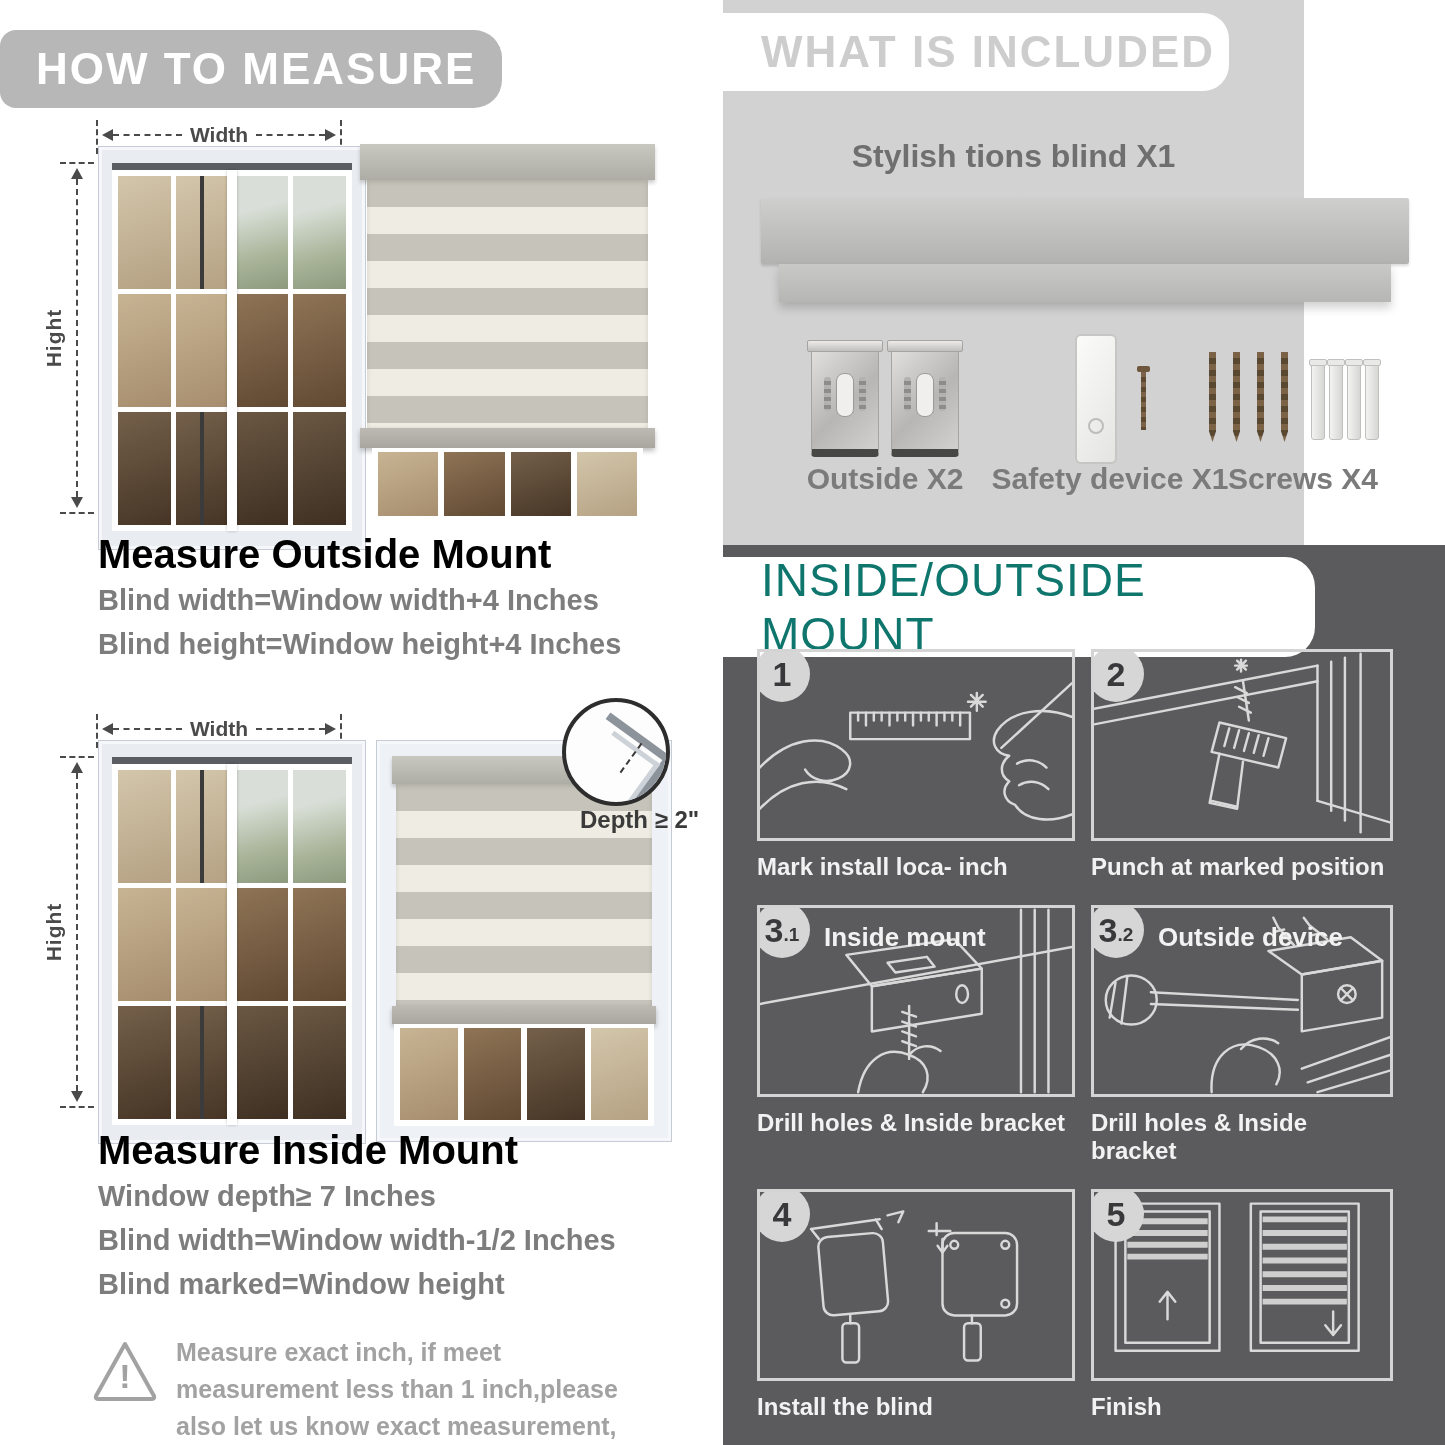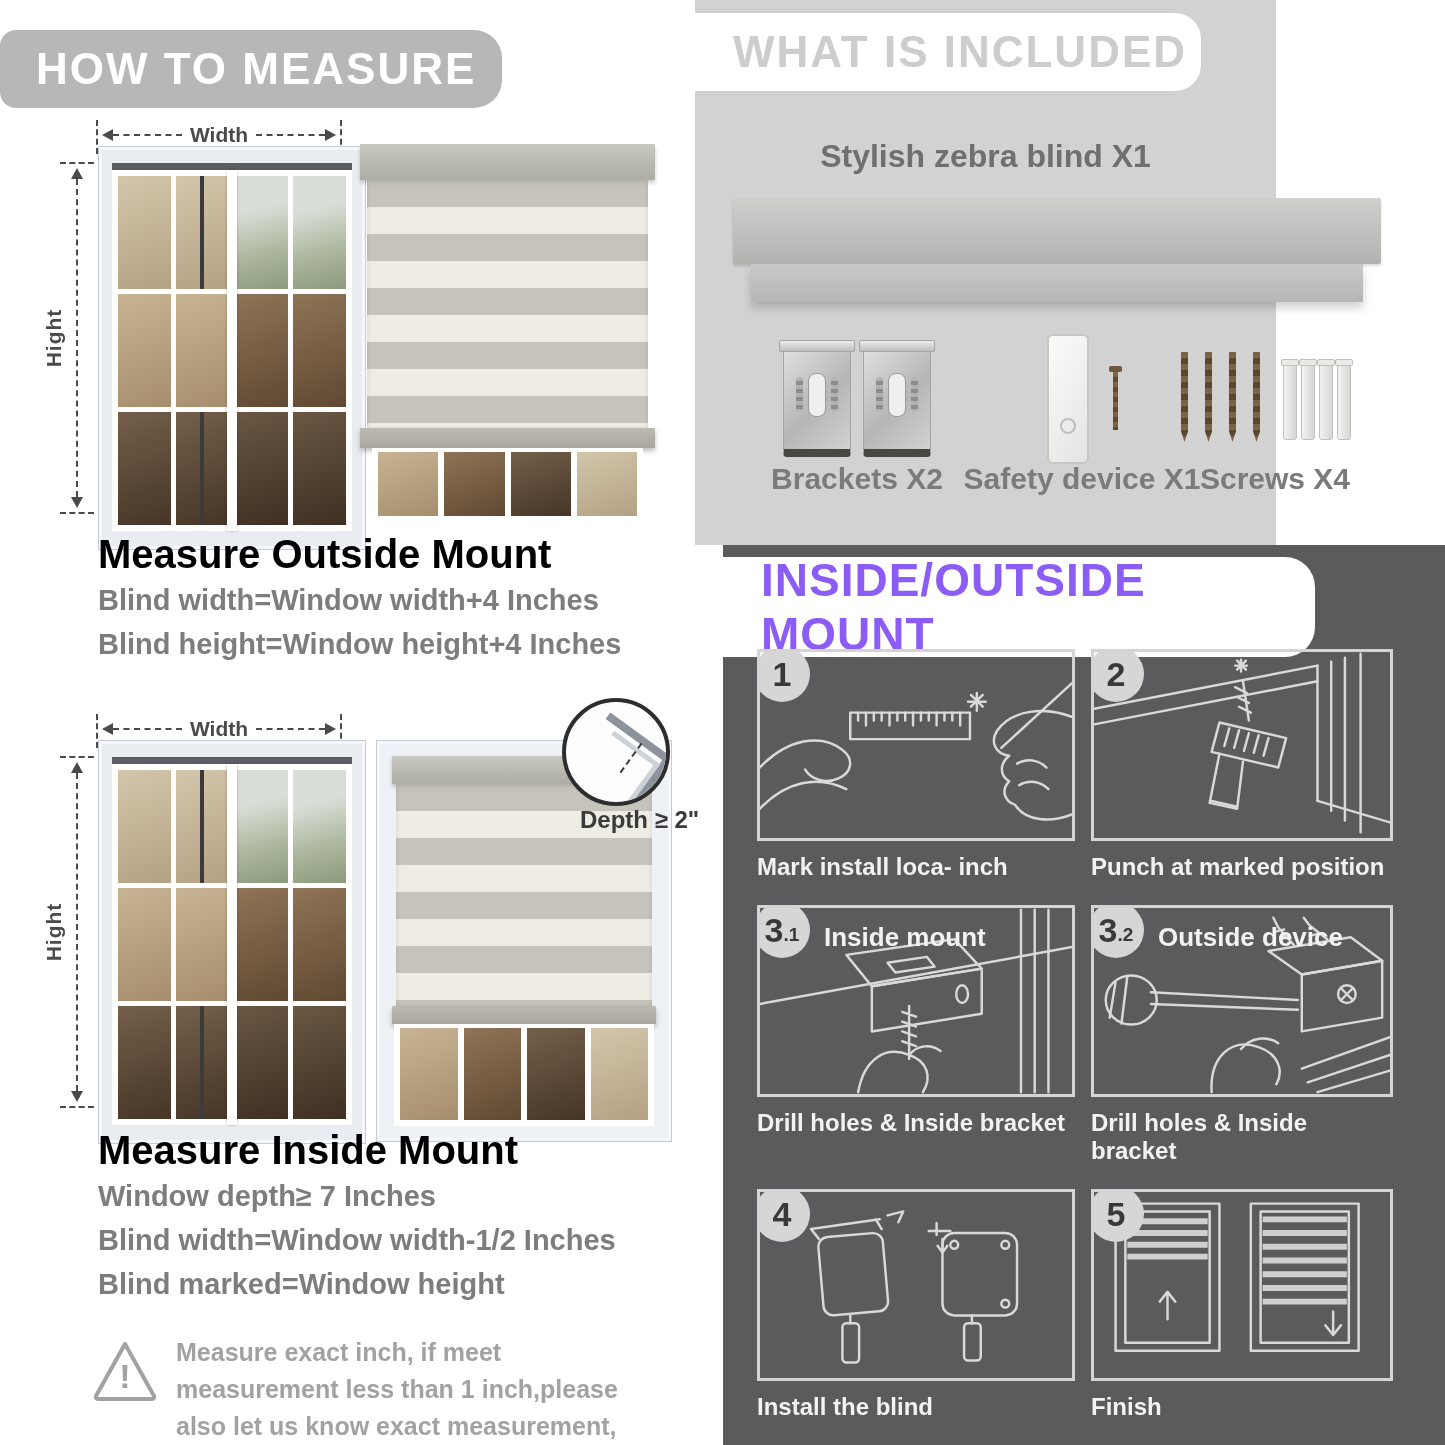--- a/index.html
+++ b/index.html
@@ -80,21 +80,21 @@
         transform:rotate(36deg);}
   .dc-dash{position:absolute;left:64px;top:38px;height:36px;border-left:2px dashed #3a3a3a;transform:rotate(36deg);}
   .depth-label{font-size:24px;font-weight:bold;color:#3a3a3a;}
 
   .sec-title{font-size:40px;font-weight:bold;color:#000000;}
   .formula{font-size:29px;font-weight:bold;color:#7d7d7d;}
 
   .warn-text{font-size:25px;line-height:37px;color:#a2a2a2;font-weight:600;width:478px;}
 
   
-  .included{left:695px;top:0;width:581px;height:545px;background:#d2d2d2;}
+  .included{left:723px;top:0;width:581px;height:545px;background:#d2d2d2;}
   .inc-banner{position:absolute;left:0;top:13px;width:506px;height:78px;background:#fff;
               border-radius:0 26px 26px 0;display:flex;align-items:center;}
   .inc-banner span{color:#cdcdcd;font-size:44px;font-weight:bold;letter-spacing:2px;padding-left:38px;}
   .inc-product{position:absolute;left:0;right:0;top:138px;text-align:center;
                font-size:32px;font-weight:bold;color:#6f6f6f;}
   .headrail-big{position:absolute;left:38px;top:198px;width:648px;height:66px;
                 background:linear-gradient(180deg,#cfcfcd,#b2b2b0);border-radius:2px;
                 box-shadow:0 2px 3px rgba(0,0,0,.15);}
   .headrail-under{position:absolute;left:56px;top:264px;width:612px;height:38px;
                 background:linear-gradient(180deg,#c9c9c7,#b6b6b4);box-shadow:0 6px 9px rgba(0,0,0,.18);}
@@ -120,21 +120,21 @@
   .anchor{position:absolute;width:12px;height:76px;background:linear-gradient(90deg,#f3f3f1,#d6d6d4);
           border:1px solid #c0c0be;border-radius:3px;}
   .anchor:before{content:"";position:absolute;top:-4px;left:-3px;width:16px;height:5px;background:#e9e9e7;
           border:1px solid #c0c0be;border-radius:2px;}
   .inc-label{position:absolute;top:462px;text-align:center;font-size:30px;font-weight:bold;color:#7b7b7b;}
 
   
   .mount{left:723px;top:545px;width:722px;height:900px;background:#5b5b5d;}
   .mnt-banner{position:absolute;left:0;top:12px;width:592px;height:100px;background:#fff;
               border-radius:0 30px 30px 0;display:flex;align-items:center;}
-  .mnt-banner span{color:#8b5cf6;font-size:46px;font-weight:bold;letter-spacing:1px;padding-left:38px;}
+  .mnt-banner span{color:#0f766e;font-size:46px;font-weight:normal;letter-spacing:1px;padding-left:38px;}
   .steps-grid{position:absolute;left:34px;top:104px;display:grid;grid-template-columns:318px 302px;
               column-gap:16px;row-gap:24px;}
   .panel{position:relative;height:186px;border:3px solid #d4d4d4;overflow:hidden;}
   .badge{position:absolute;left:-6px;top:-6px;width:56px;height:56px;border-radius:50%;background:#d6d6d6;
          display:flex;align-items:center;justify-content:center;color:#39393b;font-weight:bold;font-size:34px;}
   .badge .sub{font-size:19px;margin-top:10px;}
   .inner-label{position:absolute;left:64px;top:14px;color:#f2f2f2;font-weight:bold;font-size:26px;}
   .caption{margin-top:12px;color:#f2f2f2;font-weight:bold;font-size:24px;}
   .panel svg{position:absolute;inset:0;width:100%;height:100%;}
   .lineart{stroke:#d9d9d9;fill:none;stroke-width:2.5;stroke-linecap:round;stroke-linejoin:round;}
@@ -275,21 +275,21 @@
       <path class="warn-tri" d="M33,4 L62,56 Q63,59 59,59 L7,59 Q3,59 4,56 Z"></path>
       <text x="33" y="48" text-anchor="middle" font-size="34" font-weight="bold" fill="#a2a2a2">!</text>
     </svg>
     <div class="abs warn-text" style="left:176px;top:1314px;">Measure exact inch, if meet measurement less than 1 inch,please also let us know exact measurement, please do not leave it</div>
   </div>
 
   <div class="abs included">
     <div class="inc-banner">
       <span>WHAT IS INCLUDED</span>
     </div>
-    <div class="inc-product">Stylish zebra blind X1</div>
+    <div class="inc-product">Stylish tions blind X1</div>
 
     <div class="headrail-big"></div>
     <div class="headrail-under"></div>
 
     <div class="bracket" style="left:88px;top:346px;">
       <span class="b-screw" style="left:12px;"></span>
         <span class="b-screw" style="right:12px;"></span>
     </div>
     <div class="bracket" style="left:168px;top:346px;">
       <span class="b-screw" style="left:12px;"></span>
@@ -301,21 +301,21 @@
 
     <div class="screw" style="left:486px;top:352px;"></div>
     <div class="screw" style="left:510px;top:352px;"></div>
     <div class="screw" style="left:534px;top:352px;"></div>
     <div class="screw" style="left:558px;top:352px;"></div>
     <div class="anchor" style="left:588px;top:362px;"></div>
     <div class="anchor" style="left:606px;top:362px;"></div>
     <div class="anchor" style="left:624px;top:362px;"></div>
     <div class="anchor" style="left:642px;top:362px;"></div>
 
-    <div class="inc-label" style="left:52px;width:220px;">Brackets X2</div>
+    <div class="inc-label" style="left:52px;width:220px;">Outside X2</div>
     <div class="inc-label" style="left:262px;width:250px;">Safety device X1</div>
     <div class="inc-label" style="left:490px;width:180px;">Screws X4</div>
   </div>
 
   <div class="abs mount">
     <div class="mnt-banner">
       <span>INSIDE/OUTSIDE MOUNT</span>
     </div>
 
     <div class="steps-grid">

